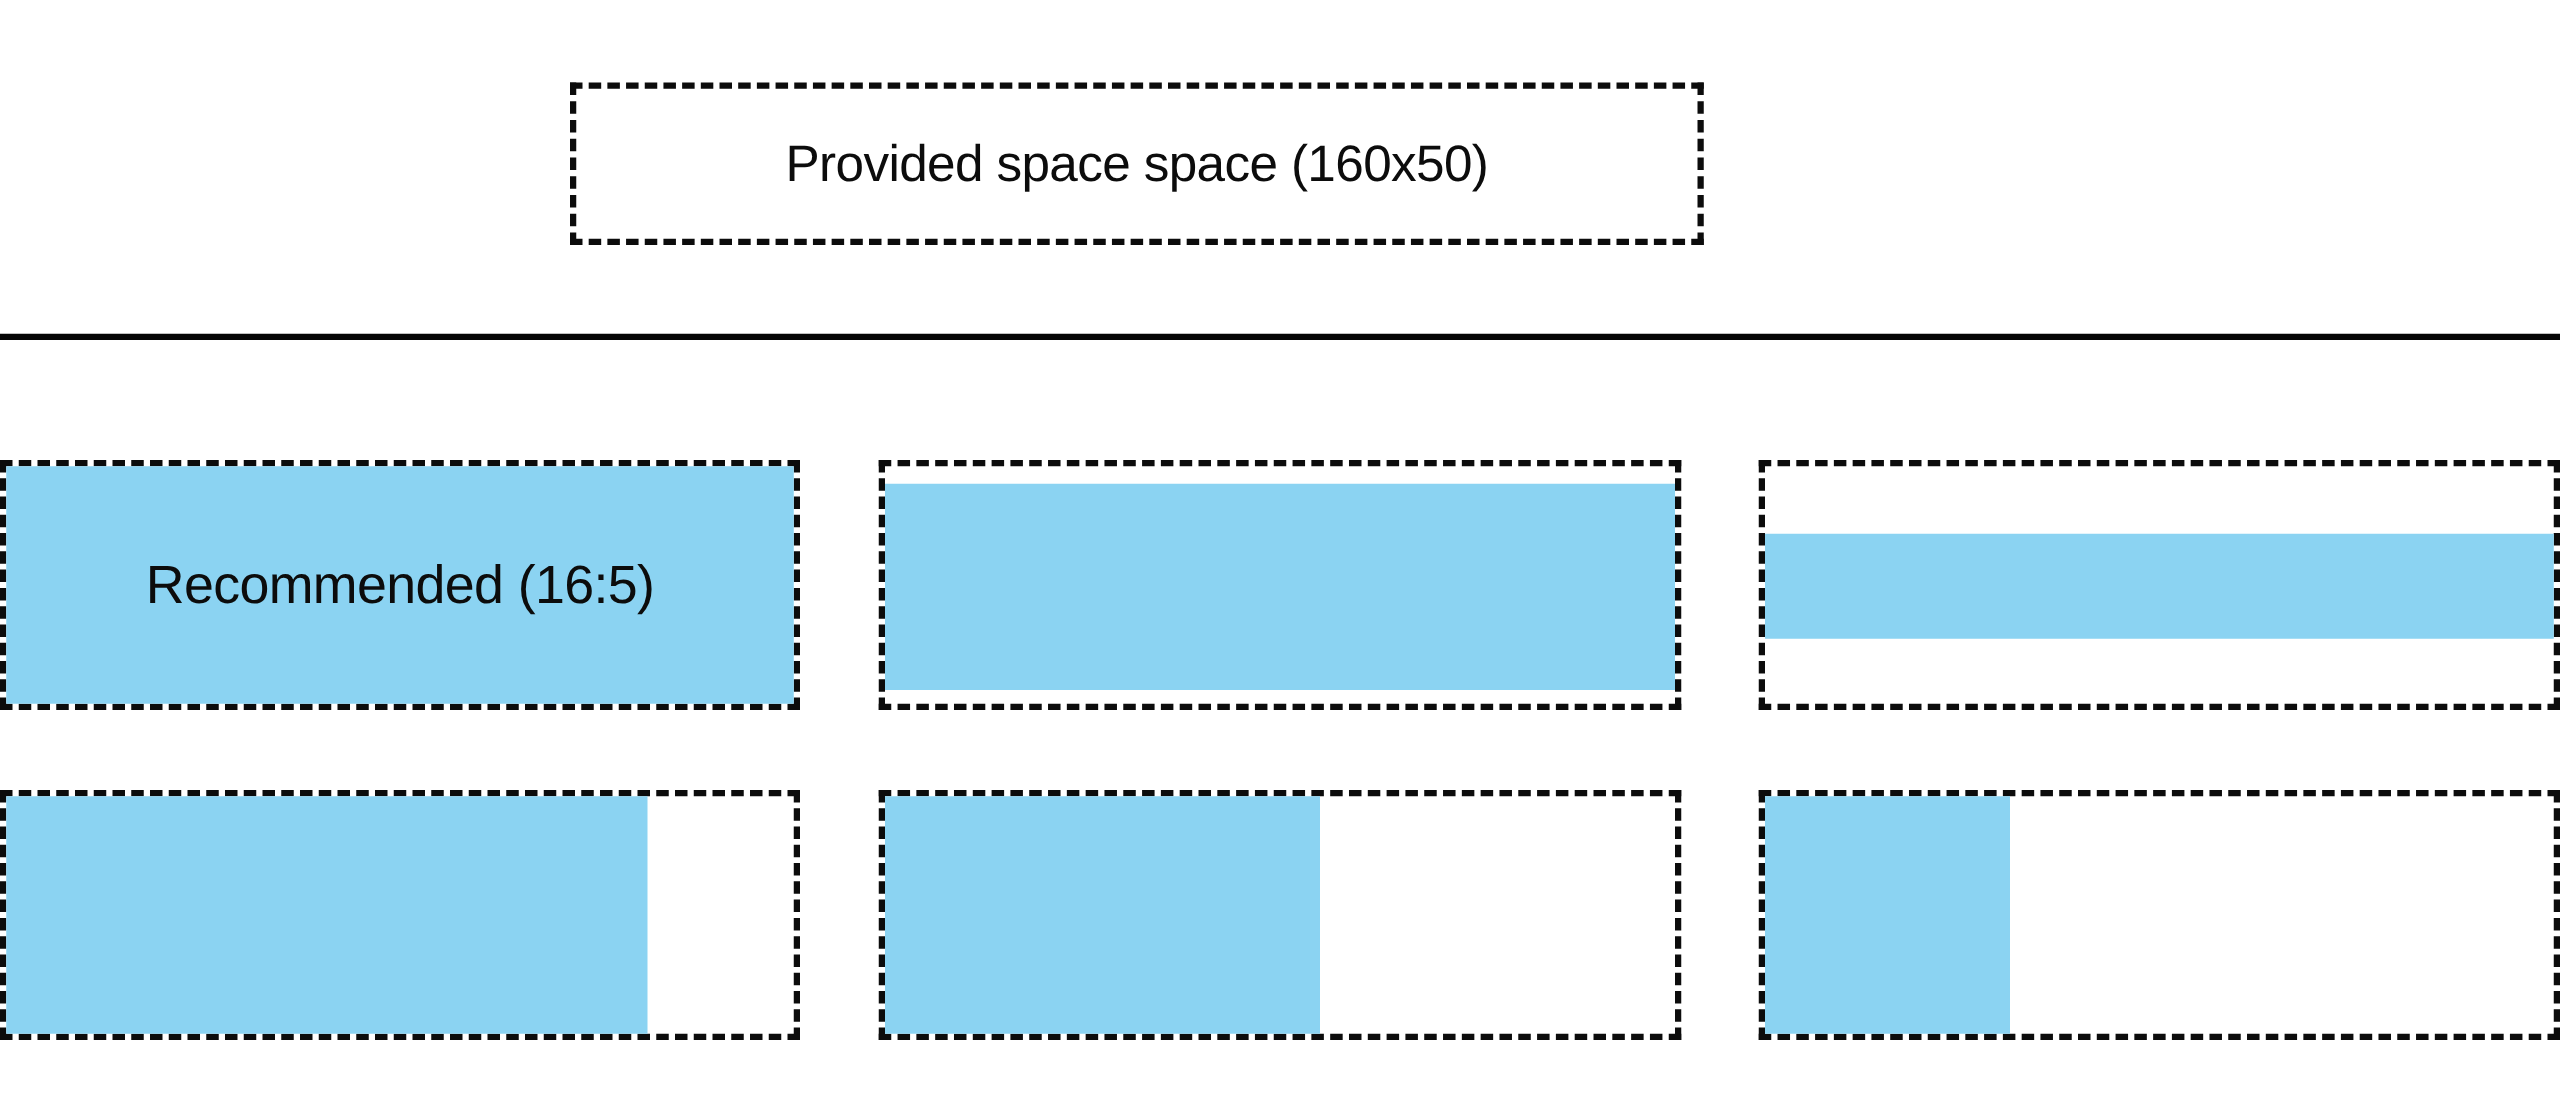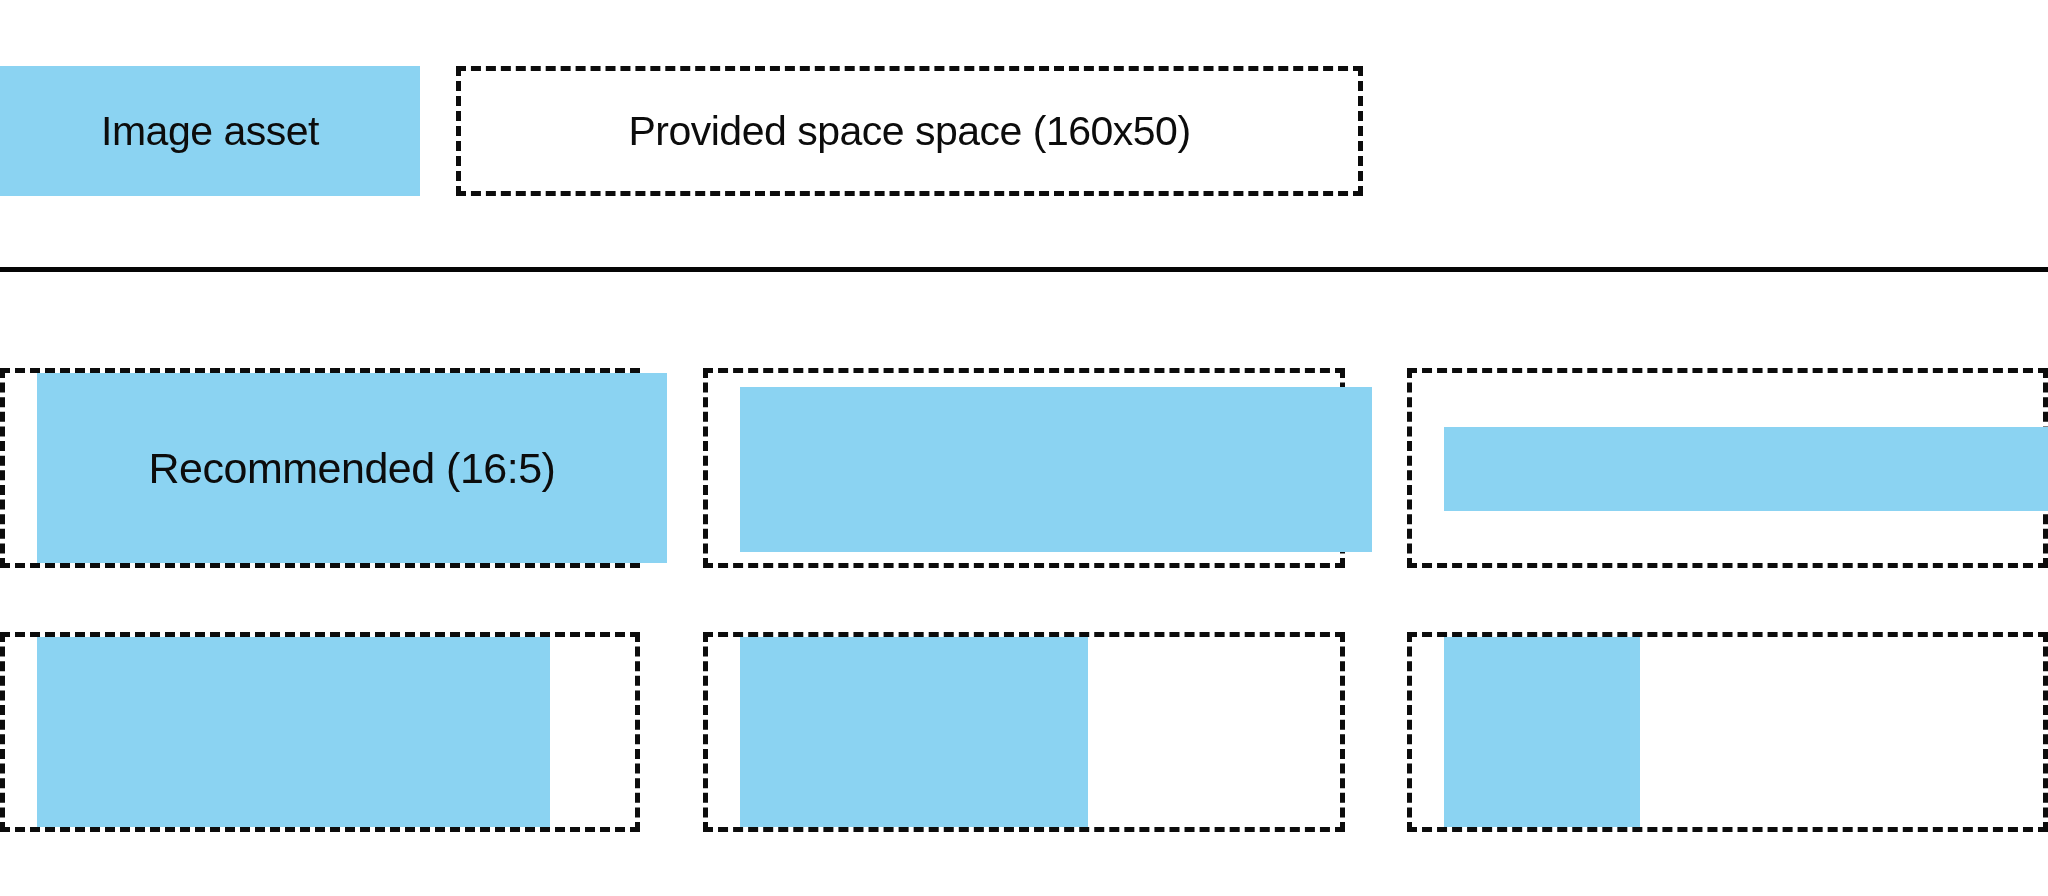--- a/index.html
+++ b/index.html
@@ -54,36 +54,33 @@
   }
   .c1 { left: 0;      top: 368px; width: 640px; height: 200px; }
   .c2 { left: 703px;  top: 368px; width: 642px; height: 200px; }
   .c3 { left: 1407px; top: 368px; width: 641px; height: 200px; }
   .c4 { left: 0;      top: 632px; width: 640px; height: 200px; }
   .c5 { left: 703px;  top: 632px; width: 642px; height: 200px; }
   .c6 { left: 1407px; top: 632px; width: 641px; height: 200px; }
   .fill {
     position: absolute;
     background: var(--accent, #8BD3F2);
-    display: flex; align-items: center; justify-content: center; margin-left: 32px;
+    display: flex; align-items: center; justify-content: center;
   }
   .cell-label {
     font-size: 43px;
     letter-spacing: -0.5px;
     white-space: nowrap;
   }
 </style>
 </head>
 <body>
 
 <div class="canvas">
 
-  <div class="legend-swatch">
-    <span class="legend-text">Image asset</span>
-  </div>
 
   <div class="legend-dashed">
     <span class="legend-text">Provided space space (160x50)</span>
   </div>
 
   <div class="divider"></div>
 
   <div class="cell c1">
     <div class="fill" style="left: 0%; top: 0%; width: 100%; height: 100%;">
       <span class="cell-label">Recommended (16:5)</span>

